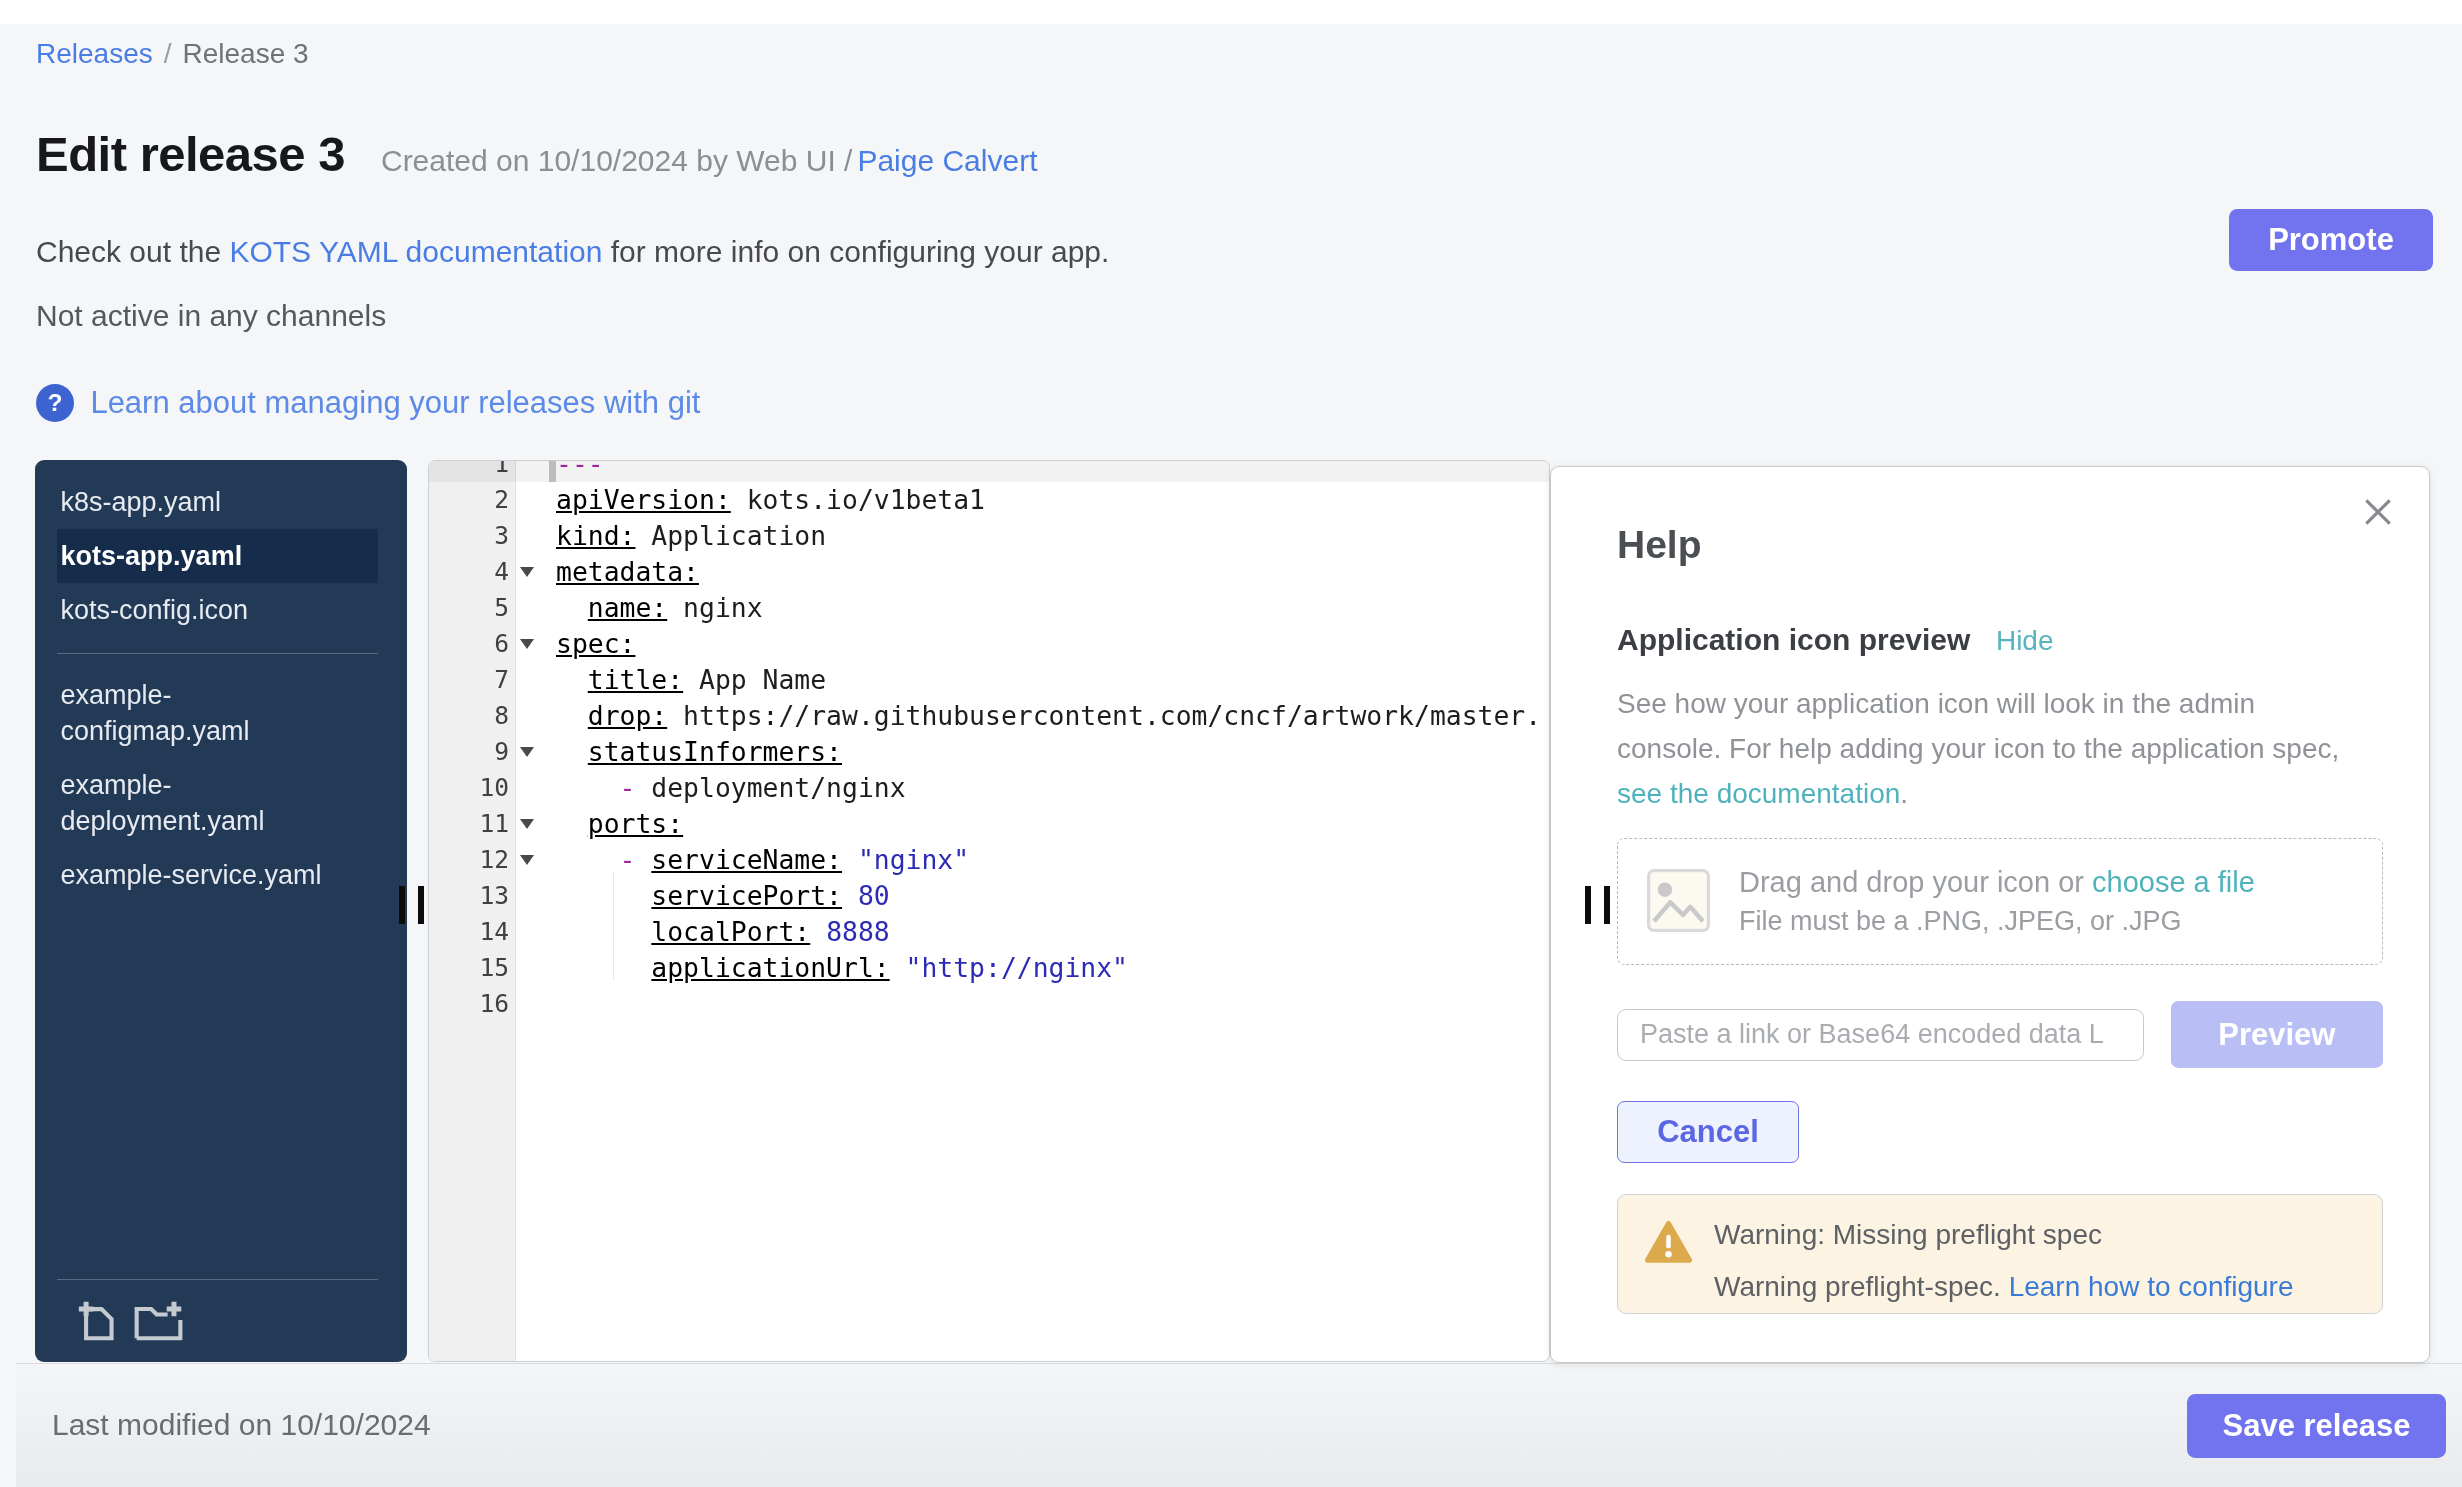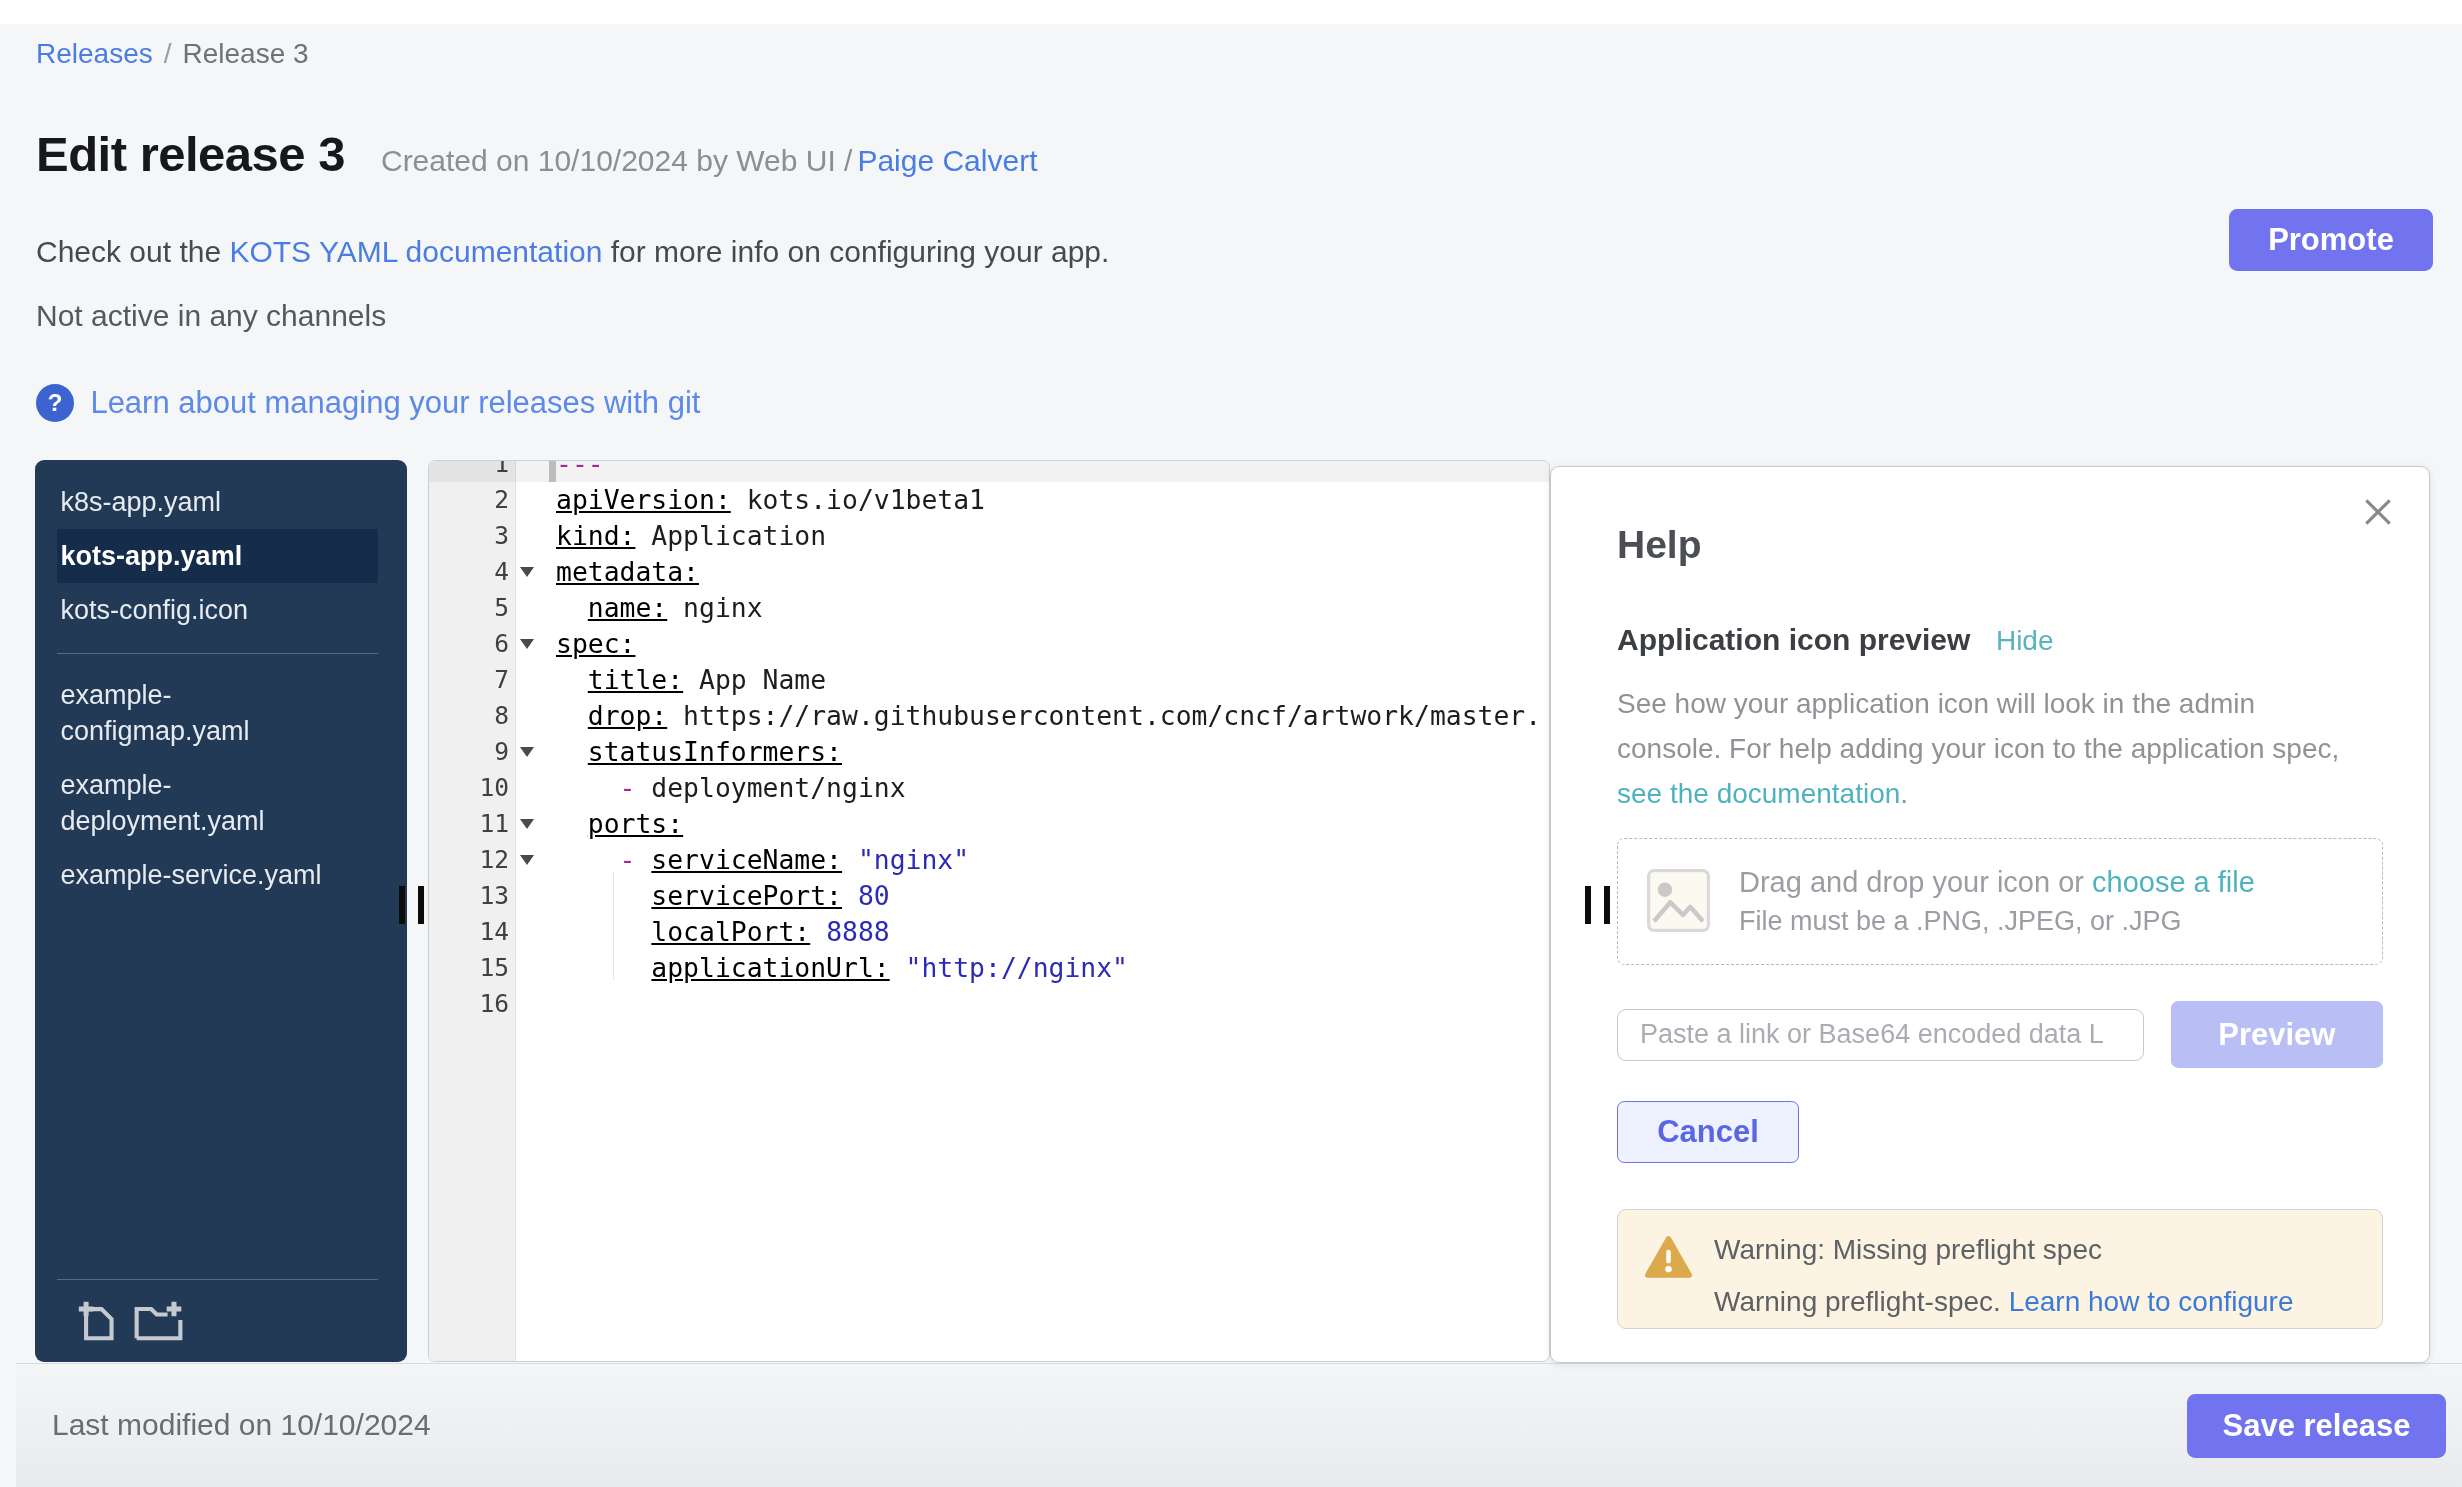--- a/index.html
+++ b/index.html
@@ -105,21 +105,21 @@
   .input-row { margin-top:36px; display:flex; align-items:center; }
   .link-input { width:528px; height:52px; border:0.9px solid #c6c9cd; border-radius:9px;
                 font-family:"Liberation Sans", sans-serif; font-size:27px; padding:0 22px; color:#55585d;
                 background:#ffffff; outline:none; }
   .link-input::placeholder { color:#a9acb1; }
   .preview-btn { margin-left:27px; width:213px; height:67px; background:#b9bef5; color:#ffffff;
                  font-size:31px; border-radius:7.3px; }
   .cancel-btn { margin-top:33px; width:182px; height:62px; background:#eef1fe;
                 border:1.8px solid #6a73e6; color:#5b66e2; font-size:31px; border-radius:7.3px; }
 
-  .warning-box { margin-top:46px; margin-right:0; height:120px; background:#fcf3e2;
+  .warning-box { margin-top:31px; margin-right:0; height:120px; background:#fcf3e2;
                  border:0.9px solid #d2d2d2; border-radius:9px; overflow:hidden;
                  padding:24px 18px 0 27px; display:flex; }
   .warn-texts { margin-left:22px; }
   .warn-line1 { font-size:28px; color:#5d6065; }
   .warn-line2 { font-size:28px; color:#5d6065; margin-top:20px; }
   .warn-line2 a { color:#3b7bd8; text-decoration:none; cursor:pointer; }
 
   
   .footer { position:absolute; left:16px; right:0; top:1363px; height:125px;
             border-top:0.9px solid #dadbdd; background:linear-gradient(#f4f5f7,#e9eaec); }

